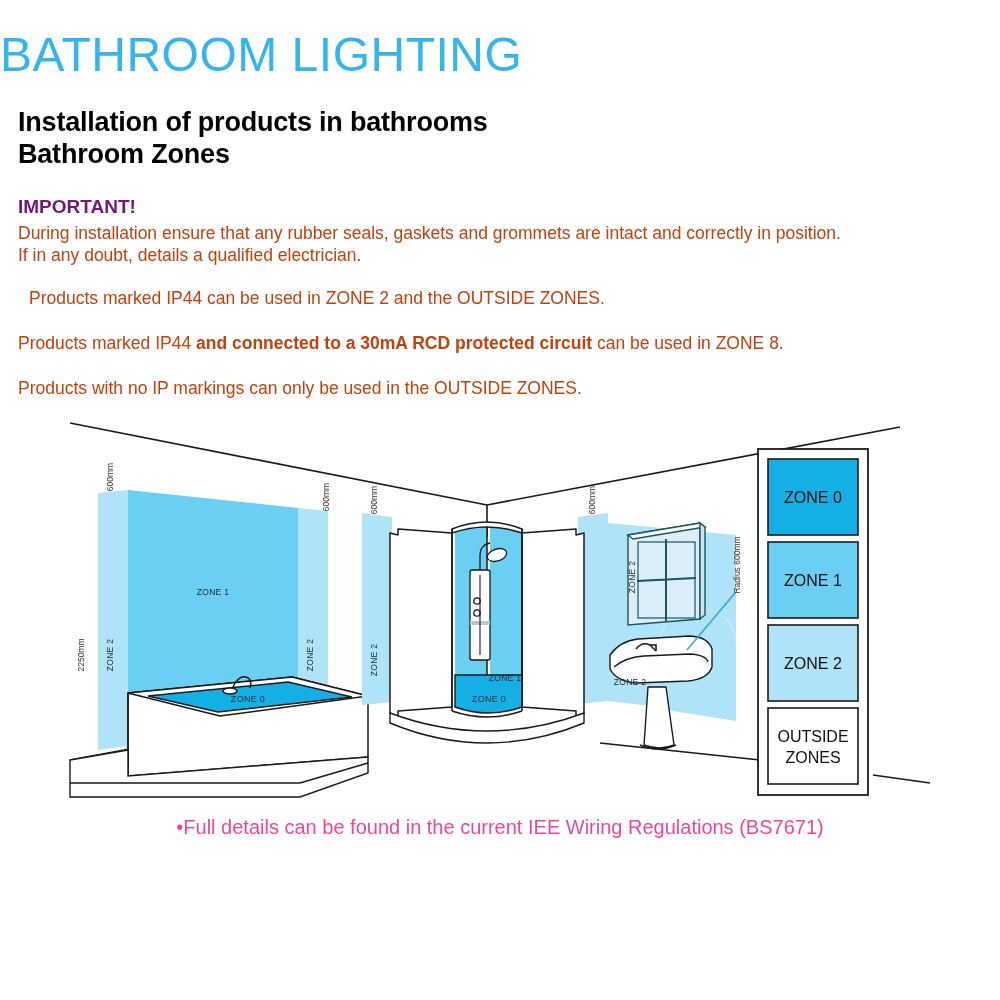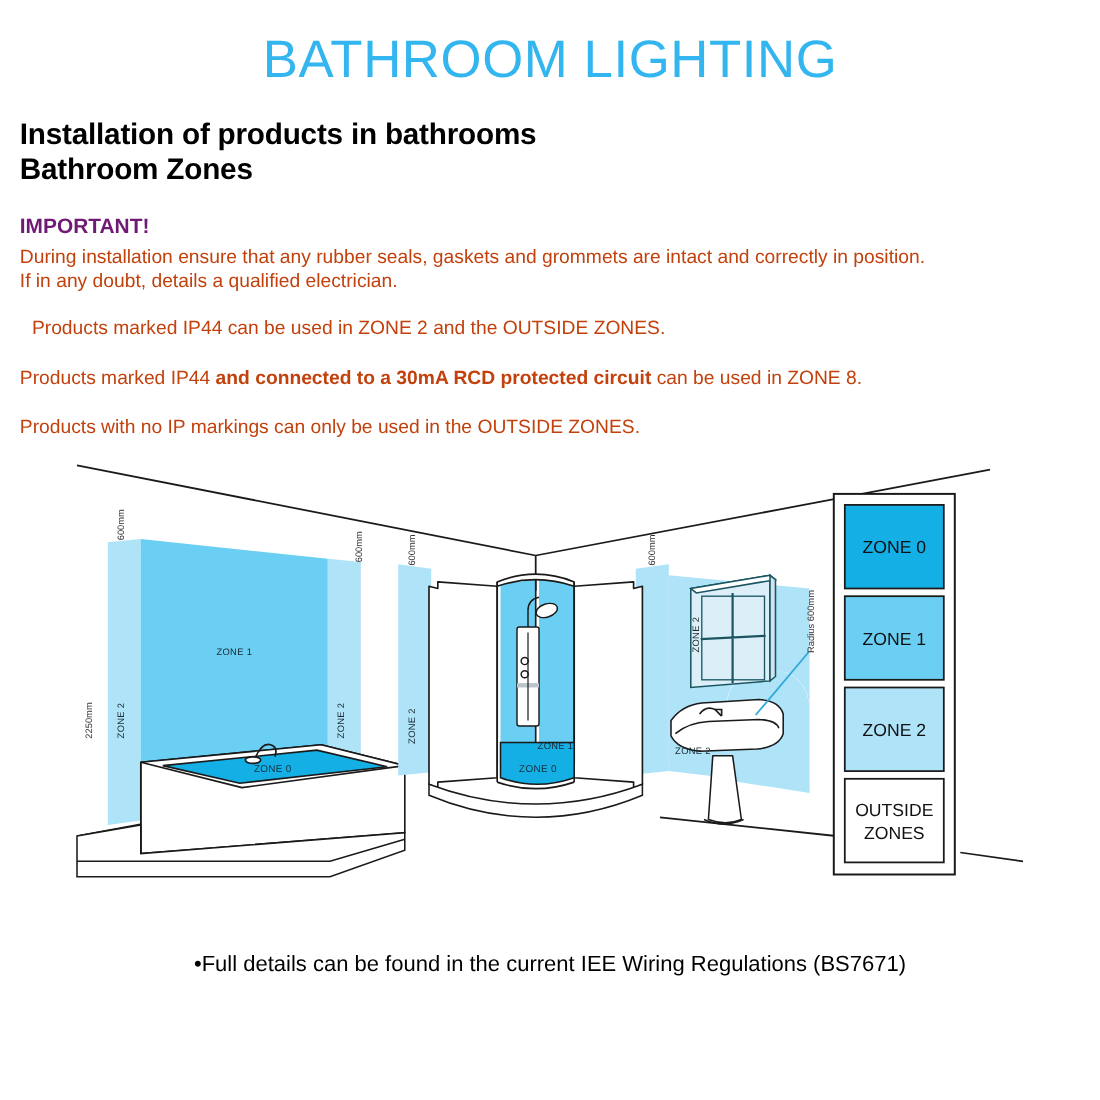--- a/index.html
+++ b/index.html
@@ -10,21 +10,21 @@
     font-family:"Liberation Sans", sans-serif;
     color:#111;
     overflow:hidden;
     position:relative;
   }
   #page{position:relative;width:1000px;height:1000px;}
 
   
   .title{
     position:absolute;left:0;top:27px;width:1000px;
-    text-align:center;
+    text-align:left;
     font-size:48px;
     font-weight:400;
     letter-spacing:0.5px;
     color:#33B5F0;
     font-family:"Liberation Sans", sans-serif;
   }
   .subhead{
     position:absolute;left:18px;
     font-size:27px;font-weight:bold;color:#000;
     letter-spacing:-0.2px;
@@ -42,22 +42,22 @@
     white-space:nowrap;
   }
   .para.p1{top:222px;}
   .para.p2{top:244px;}
   .para.p3{top:287px;margin-left:11px;}
   .para.p4{top:332px;}
   .para.p5{top:377px;}
   .para b{font-weight:bold;}
 
   .footer{
-    position:absolute;left:0;top:866px;width:1000px;text-align:center;
-    font-size:20px;color:#000000;
+    position:absolute;left:0;top:816px;width:1000px;text-align:center;
+    font-size:20px;color:#ec4899;
   }
 
   
   #diagram{position:absolute;left:0;top:405px;width:1000px;height:450px;}
   svg{display:block;}
   .lbl{
     font-family:"Liberation Sans", sans-serif;
     fill:#1a2a33;
     font-size:8.5px;
     letter-spacing:0.3px;

